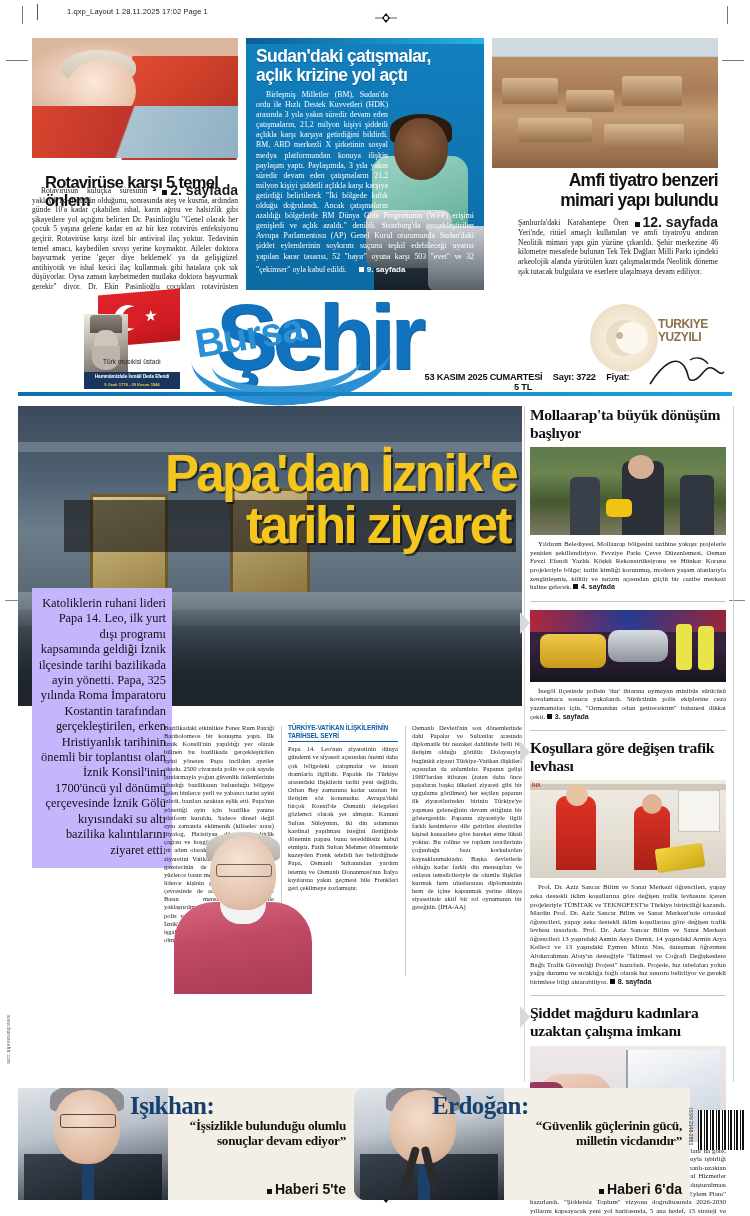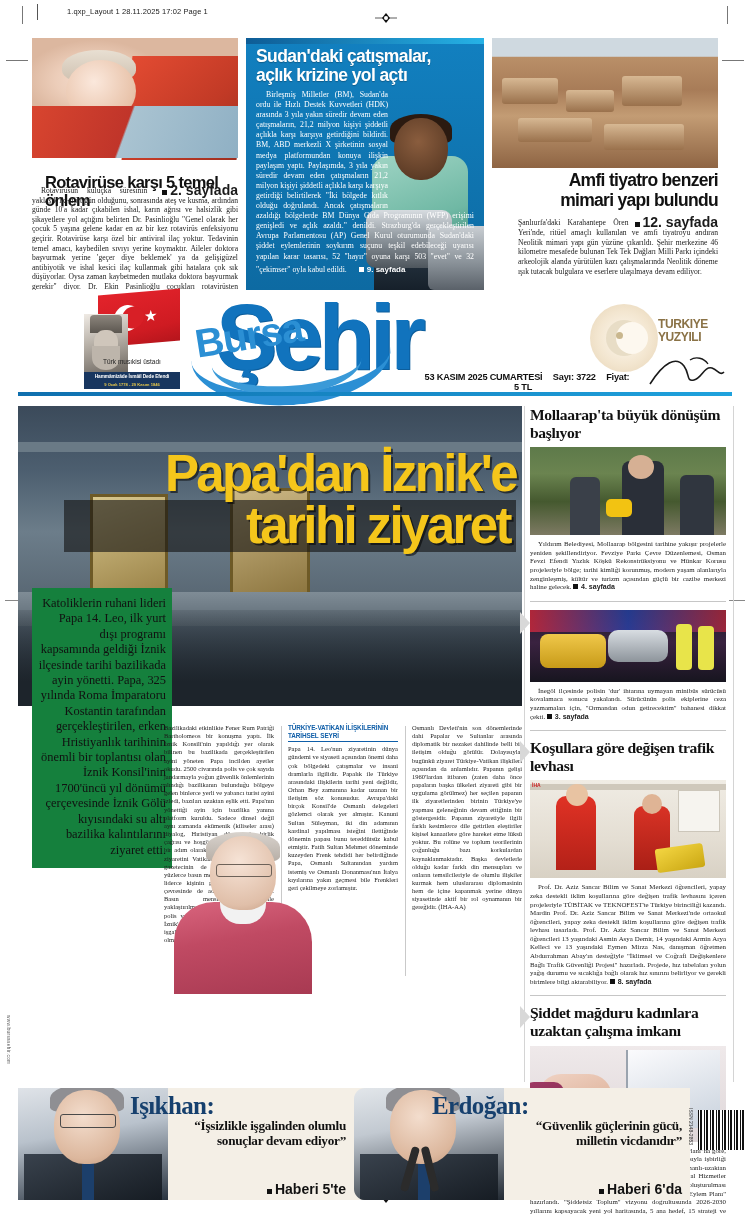--- a/index.html
+++ b/index.html
@@ -252,21 +252,21 @@
     position:absolute;left:46px;top:42px;width:452px;
     font-family:"Liberation Sans",sans-serif;font-weight:700;
     font-size:51px;line-height:52px;letter-spacing:-2.6px;
     color:#f5c61b;text-align:right;
     text-shadow:2px 2px 0 rgba(0,0,0,.55);
   }
   .headline .l2{display:block;background:rgba(20,20,20,.62);padding:0 6px;}
 
   .lede{
     position:absolute;left:14px;top:182px;width:128px;
-    background:#15803d;padding:8px 6px 10px 6px;
+    background:#c4b5fd;padding:8px 6px 10px 6px;
     font-size:12.4px;line-height:15.4px;text-align:right;color:#111;
   }
 
   .cols{position:absolute;left:146px;top:318px;width:358px;height:268px;}
   .col{position:absolute;top:0;width:110px;font-size:6.5px;line-height:8.15px;
     text-align:justify;color:#1c1c1c;hyphens:auto;}
   .col.c1{left:0;}
   .col.c2{left:124px;}
   .col.c3{left:248px;}
   .col-rule{position:absolute;top:2px;width:1px;height:250px;background:#c9c9c9;}
@@ -644,21 +644,21 @@
 
     <div class="bq left">
       <div class="portrait">
         <div class="suit"></div>
         <div class="tie"></div>
         <div class="hair"></div>
         <div class="head"></div>
         <div class="glass"></div>
       </div>
       <div class="pname">Işıkhan:</div>
-      <div class="quote">“İşsizlikle işgalinden olumlu sonuçlar devam ediyor”</div>
+      <div class="quote">“İşsizlikle bulunduğu olumlu sonuçlar devam ediyor”</div>
       <div class="qtag">
         <span class="pagetag"><span class="sq"></span><span>Haberi 5'te</span></span>
       </div>
     </div>
 
     <div class="bq right">
       <div class="portrait">
         <div class="suit"></div>
         <div class="tie"></div>
         <div class="hair"></div>

